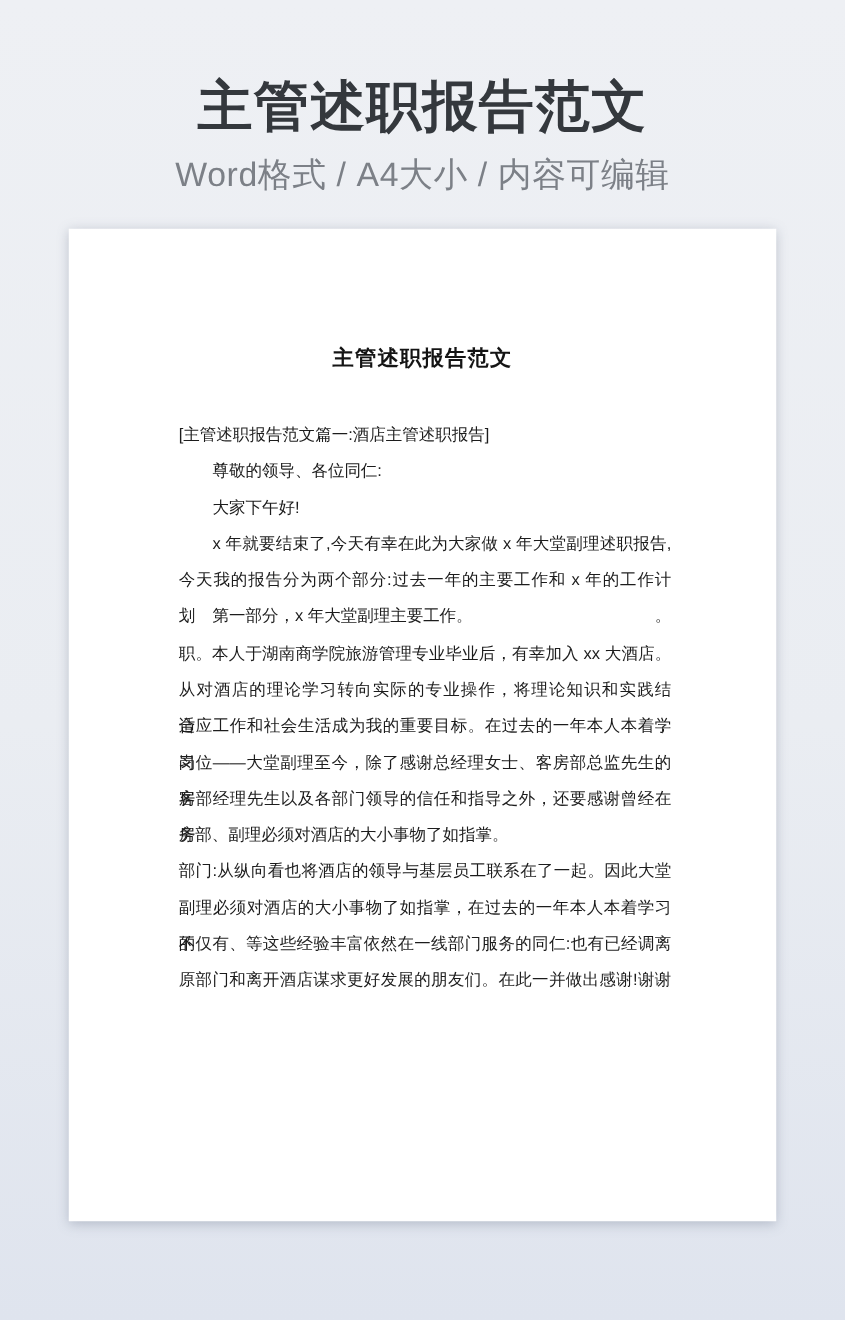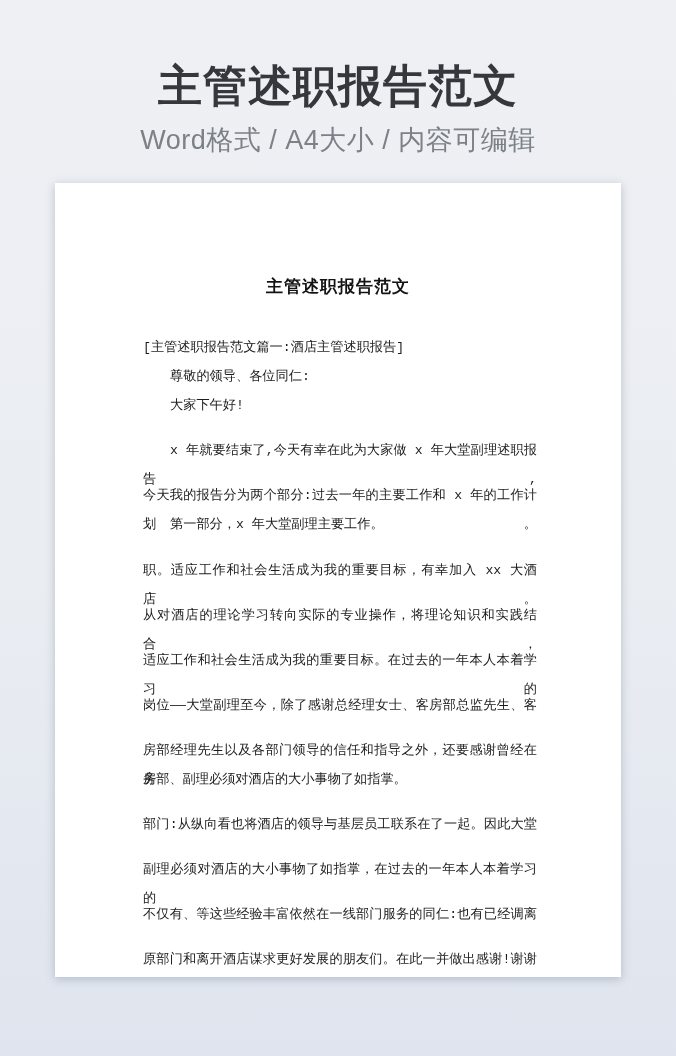--- a/index.html
+++ b/index.html
@@ -64,58 +64,56 @@
     line-height: 24px;
     font-weight: 700;
     color: #141414;
     letter-spacing: 1px;
   }
   .doc-body {
     position: absolute;
     top: 150px;
     left: 88px;
     width: 394px;
-    font-family: Liberation Mono, monospace;
   }
   .doc-line {
     height: 29.1px;
     line-height: 29.1px;
     font-size: 13.2px;
     color: #1c1c1c;
     white-space: nowrap;
     text-align: left;
   }
   .doc-line.indent {
     text-indent: 27px;
   }
   .doc-line.fill {
     white-space: normal;
     text-align: justify;
     text-align-last: justify;
-    margin-top: 16px;
   }
 </style>
 </head>
 <body>
 
 <div class="header">
   <div class="header-title">主管述职报告范文</div>
   <div class="header-subtitle">Word格式 / A4大小 / 内容可编辑</div>
 </div>
 
 <div class="paper">
   <div class="doc-title">主管述职报告范文</div>
   <div class="doc-body" id="doc-body">
       <div class="doc-line">[主管述职报告范文篇一:酒店主管述职报告]</div>
       <div class="doc-line indent">尊敬的领导、各位同仁:</div>
       <div class="doc-line indent">大家下午好!</div>
       <div class="doc-line indent fill">x 年就要结束了,今天有幸在此为大家做 x 年大堂副理述职报告,</div>
       <div class="doc-line fill">今天我的报告分为两个部分:过去一年的主要工作和 x 年的工作计划。</div>
       <div class="doc-line indent">第一部分，x 年大堂副理主要工作。</div>
-      <div class="doc-line fill">职。适应工作和社会生活成为我的重要目标，有幸加入 xx 大酒店。</div>
+      <div class="doc-line fill">职。本人于湖南商学院旅游管理专业毕业后，有幸加入 xx 大酒店。</div>
       <div class="doc-line fill">从对酒店的理论学习转向实际的专业操作，将理论知识和实践结合，</div>
       <div class="doc-line fill">适应工作和社会生活成为我的重要目标。在过去的一年本人本着学习的</div>
       <div class="doc-line fill">岗位――大堂副理至今，除了感谢总经理女士、客房部总监先生、客</div>
       <div class="doc-line fill">房部经理先生以及各部门领导的信任和指导之外，还要感谢曾经在房</div>
       <div class="doc-line">务部、副理必须对酒店的大小事物了如指掌。</div>
       <div class="doc-line fill">部门:从纵向看也将酒店的领导与基层员工联系在了一起。因此大堂</div>
       <div class="doc-line fill">副理必须对酒店的大小事物了如指掌，在过去的一年本人本着学习的</div>
       <div class="doc-line fill">不仅有、等这些经验丰富依然在一线部门服务的同仁:也有已经调离</div>
       <div class="doc-line fill">原部门和离开酒店谋求更好发展的朋友们。在此一并做出感谢!谢谢</div>
     </div>

